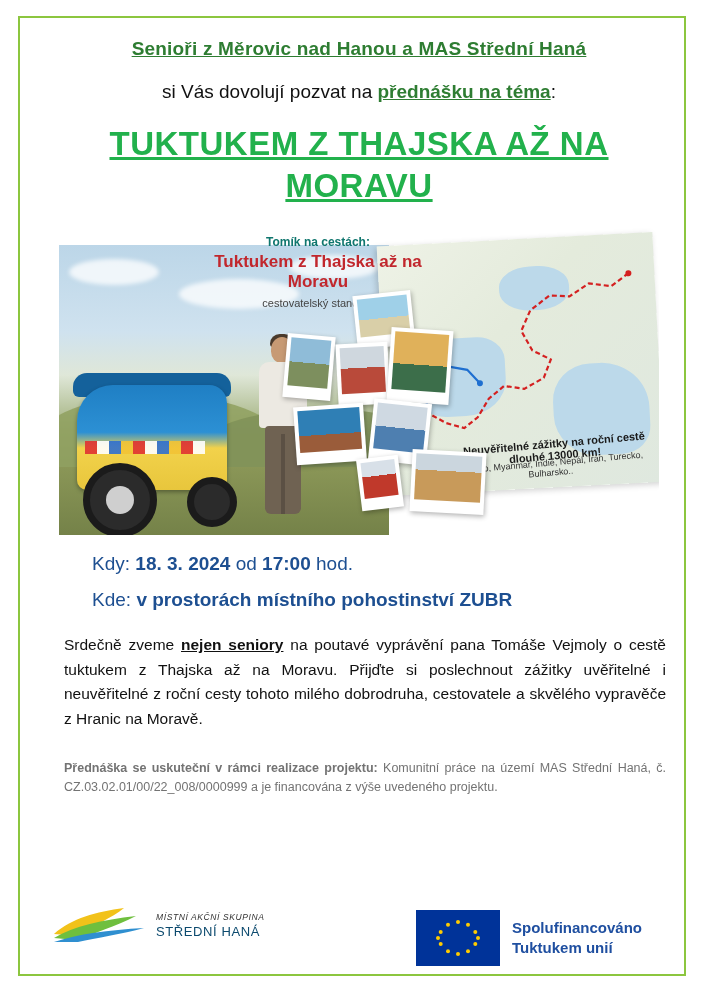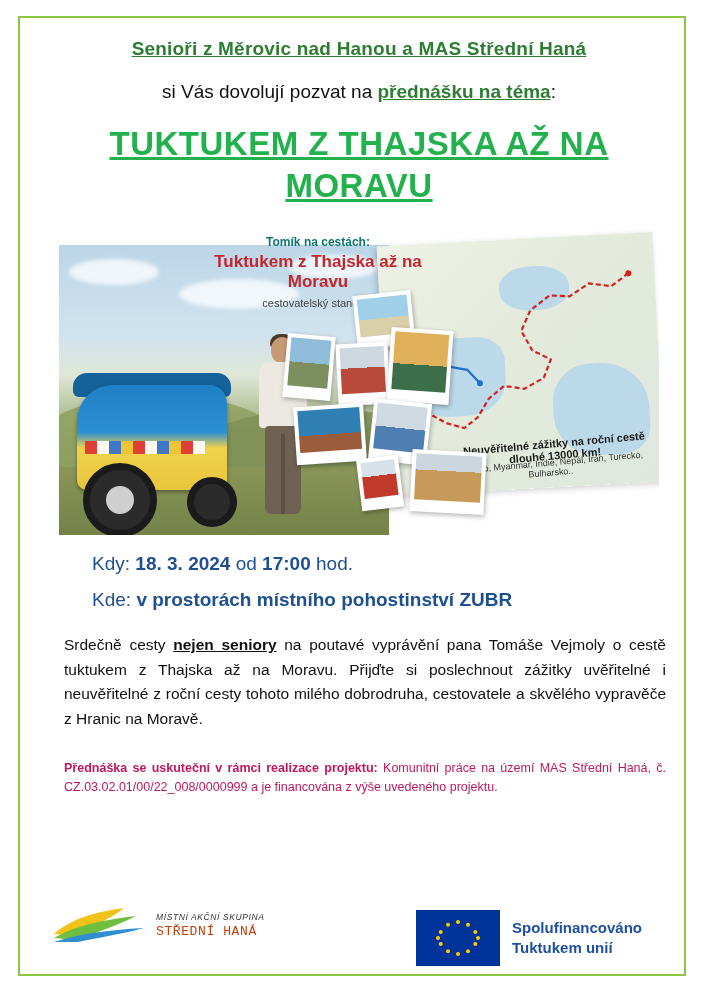--- a/index.html
+++ b/index.html
@@ -361,21 +361,21 @@
   }
   .para b {
     font-weight: bold;
     text-decoration: underline;
   }
 
   .para-small {
     margin: 28px 8px 0 20px;
     font-size: 12.5px;
     line-height: 1.5;
-    color: #be185d;
+    color: #737373;
     text-align: justify;
   }
   .para-small b { font-weight: bold; }
 
   
   .footer {
     position: absolute;
     left: 26px;
     right: 26px;
     bottom: 28px;
@@ -401,24 +401,23 @@
     top: 14px;
   }
   .mas-t1 {
     font-size: 8.5px;
     color: #333333;
     letter-spacing: 0.6px;
     font-style: italic;
   }
   .mas-t2 {
     font-size: 13px;
-    color: #c2410c;
+    color: #0c4a6e;
     letter-spacing: 0.6px;
     margin-top: 2px;
-    font-family: Liberation Mono, monospace;
   }
   .eu-logo {
     position: absolute;
     left: 390px;
     top: 12px;
     display: flex;
     align-items: center;
   }
   .eu-flag {
     width: 84px;
@@ -523,21 +522,21 @@
         <span class="lbl">Kdy:</span>
         <span class="val-bold">18. 3. 2024</span><span> od </span><span class="val-bold">17:00</span><span> hod.</span>
       </div>
       <div class="detail-row">
         <span class="lbl">Kde:</span>
         <span class="val-bold">v prostorách místního pohostinství ZUBR</span>
       </div>
     </div>
 
     <div class="para">
-      <span>Srdečně cesty </span><b>nejen seniory</b><span> na poutavé vyprávění pana Tomáše Vejmoly o cestě tuktukem z Thajska až na Moravu. Přijďte si poslechnout zážitky uvěřitelné i neuvěřitelné z roční cesty tohoto milého dobrodruha, cestovatele a skvělého vypravěče z Hranic na Moravě.</span>
+      <span>Srdečně zveme </span><b>nejen seniory</b><span> na poutavé vyprávění pana Tomáše Vejmoly o cestě tuktukem z Thajska až na Moravu. Přijďte si poslechnout zážitky uvěřitelné i neuvěřitelné z roční cesty tohoto milého dobrodruha, cestovatele a skvělého vypravěče z Hranic na Moravě.</span>
     </div>
 
     <div class="para-small">
       <b>Přednáška se uskuteční v rámci realizace projektu:</b><span> Komunitní práce na území MAS Střední Haná, č. CZ.03.02.01/00/22_008/0000999 a je financována z výše uvedeného projektu.</span>
     </div>
 
   </div>
 
   <div class="footer">
     <div class="mas-logo">

